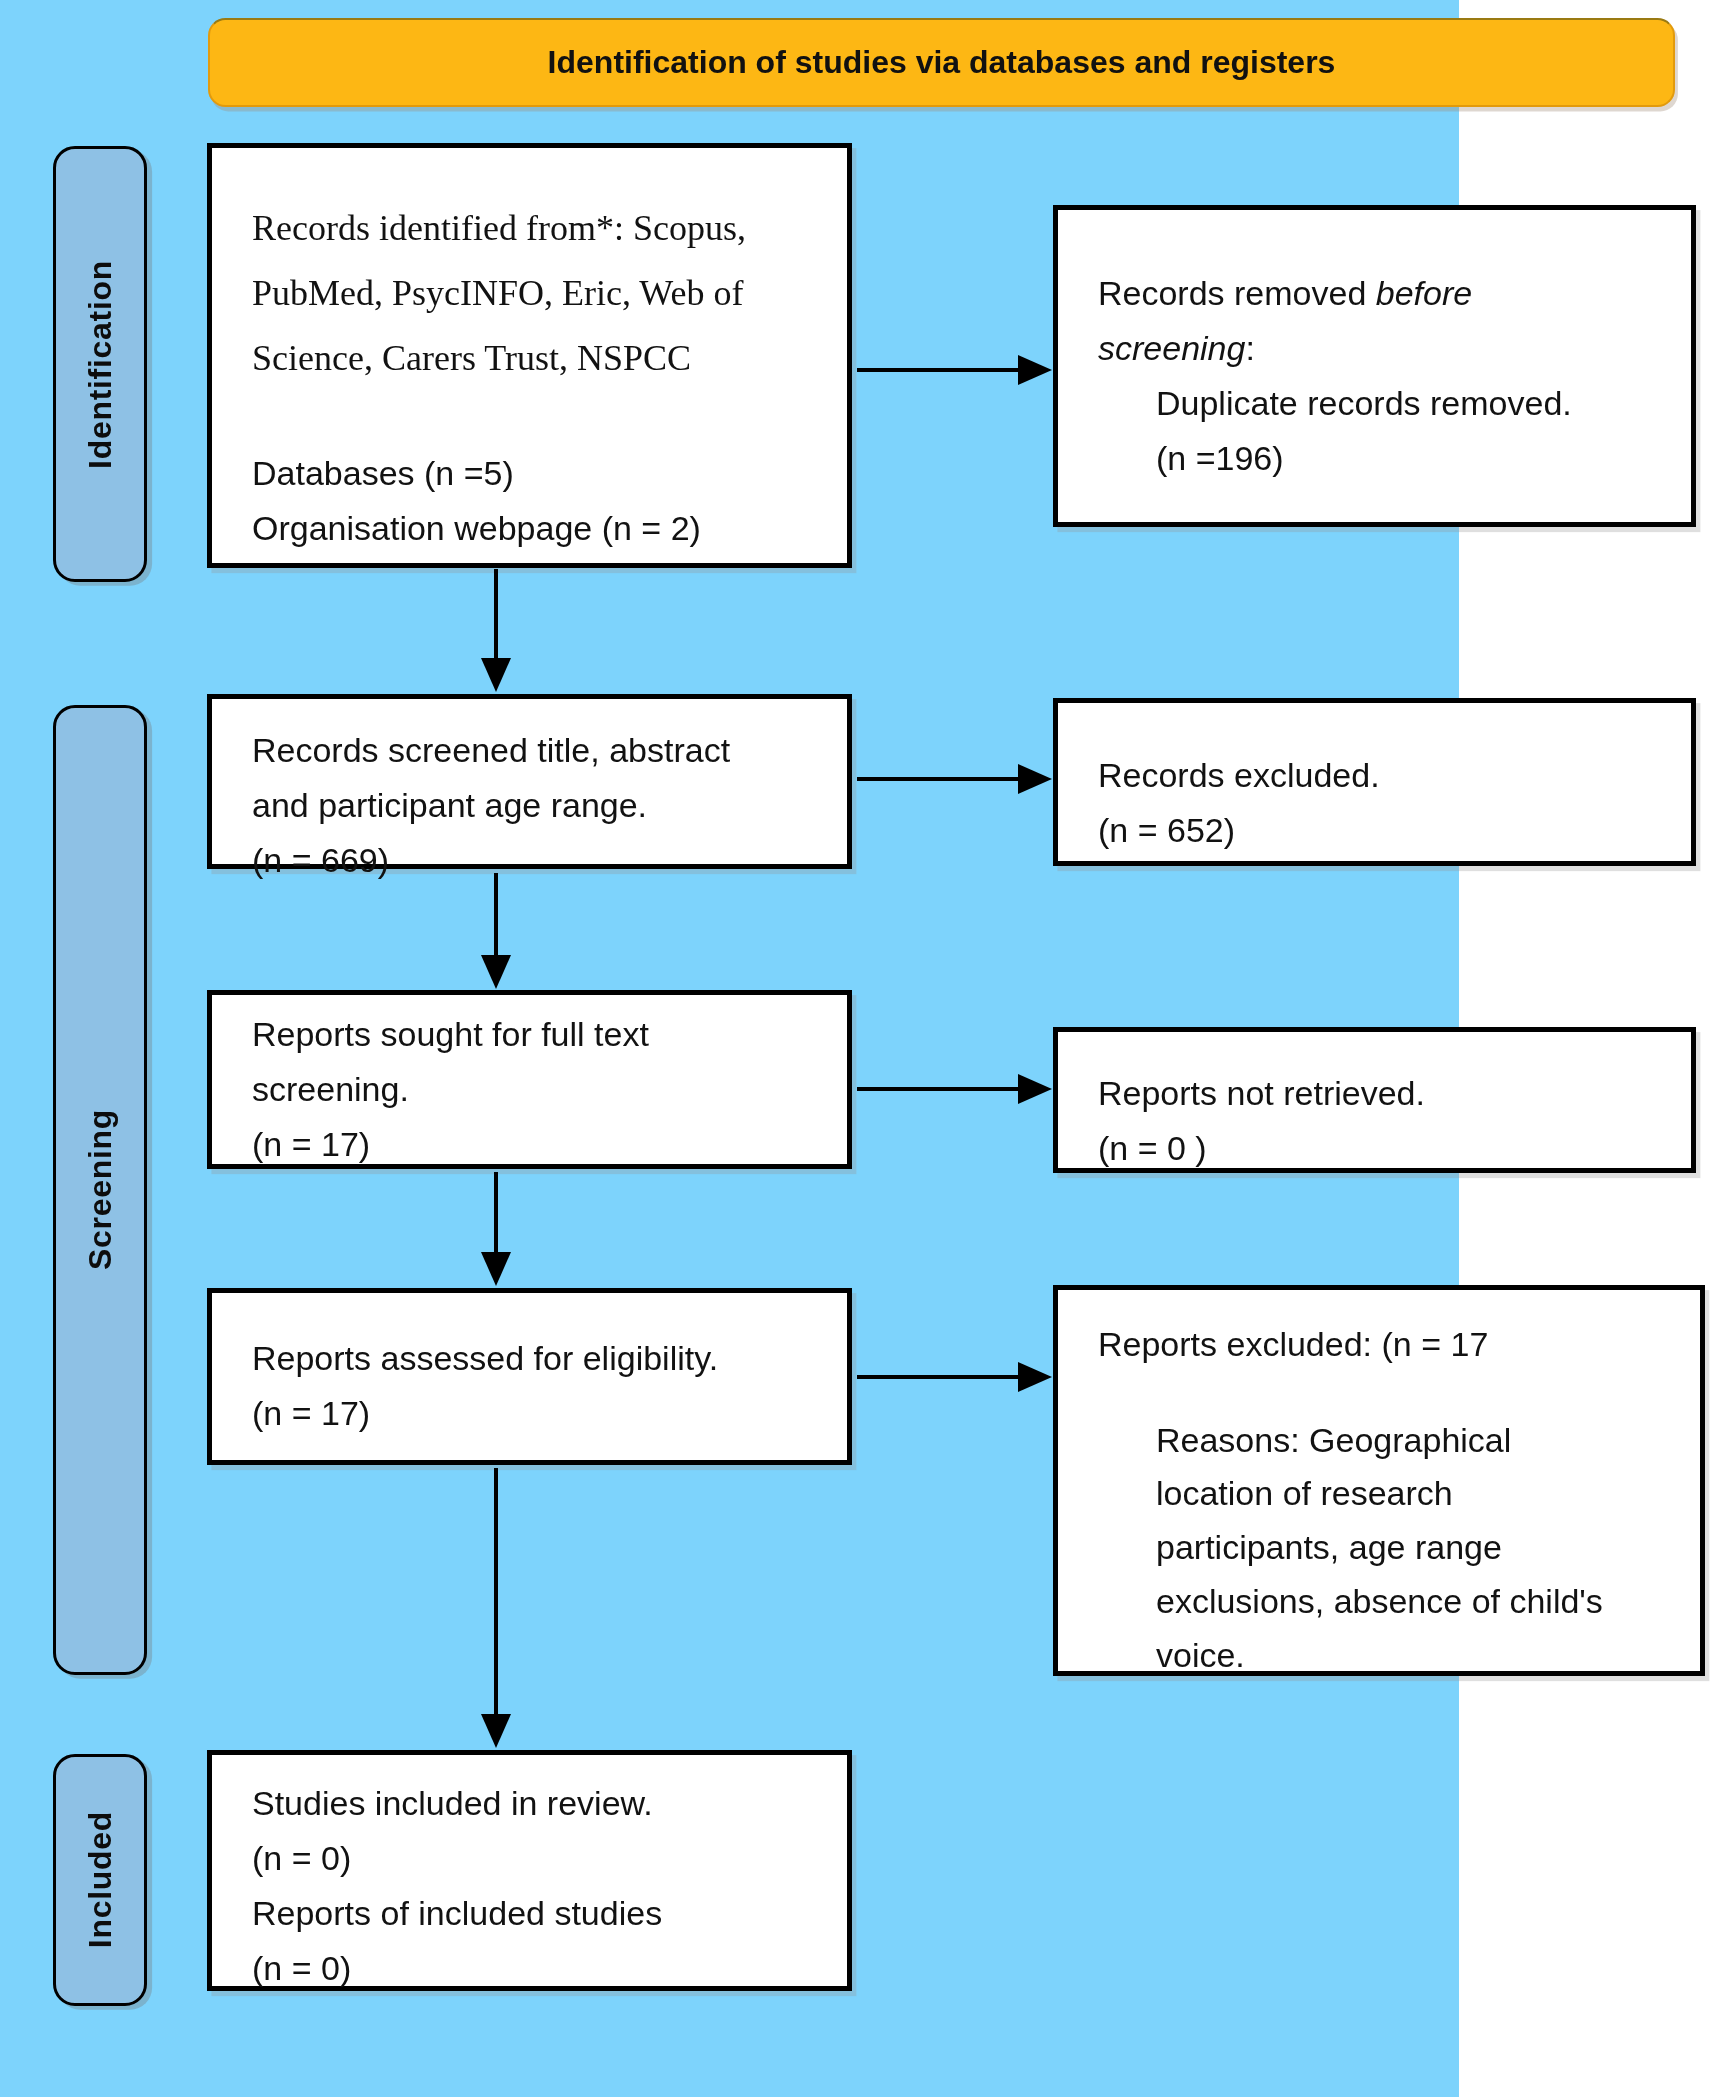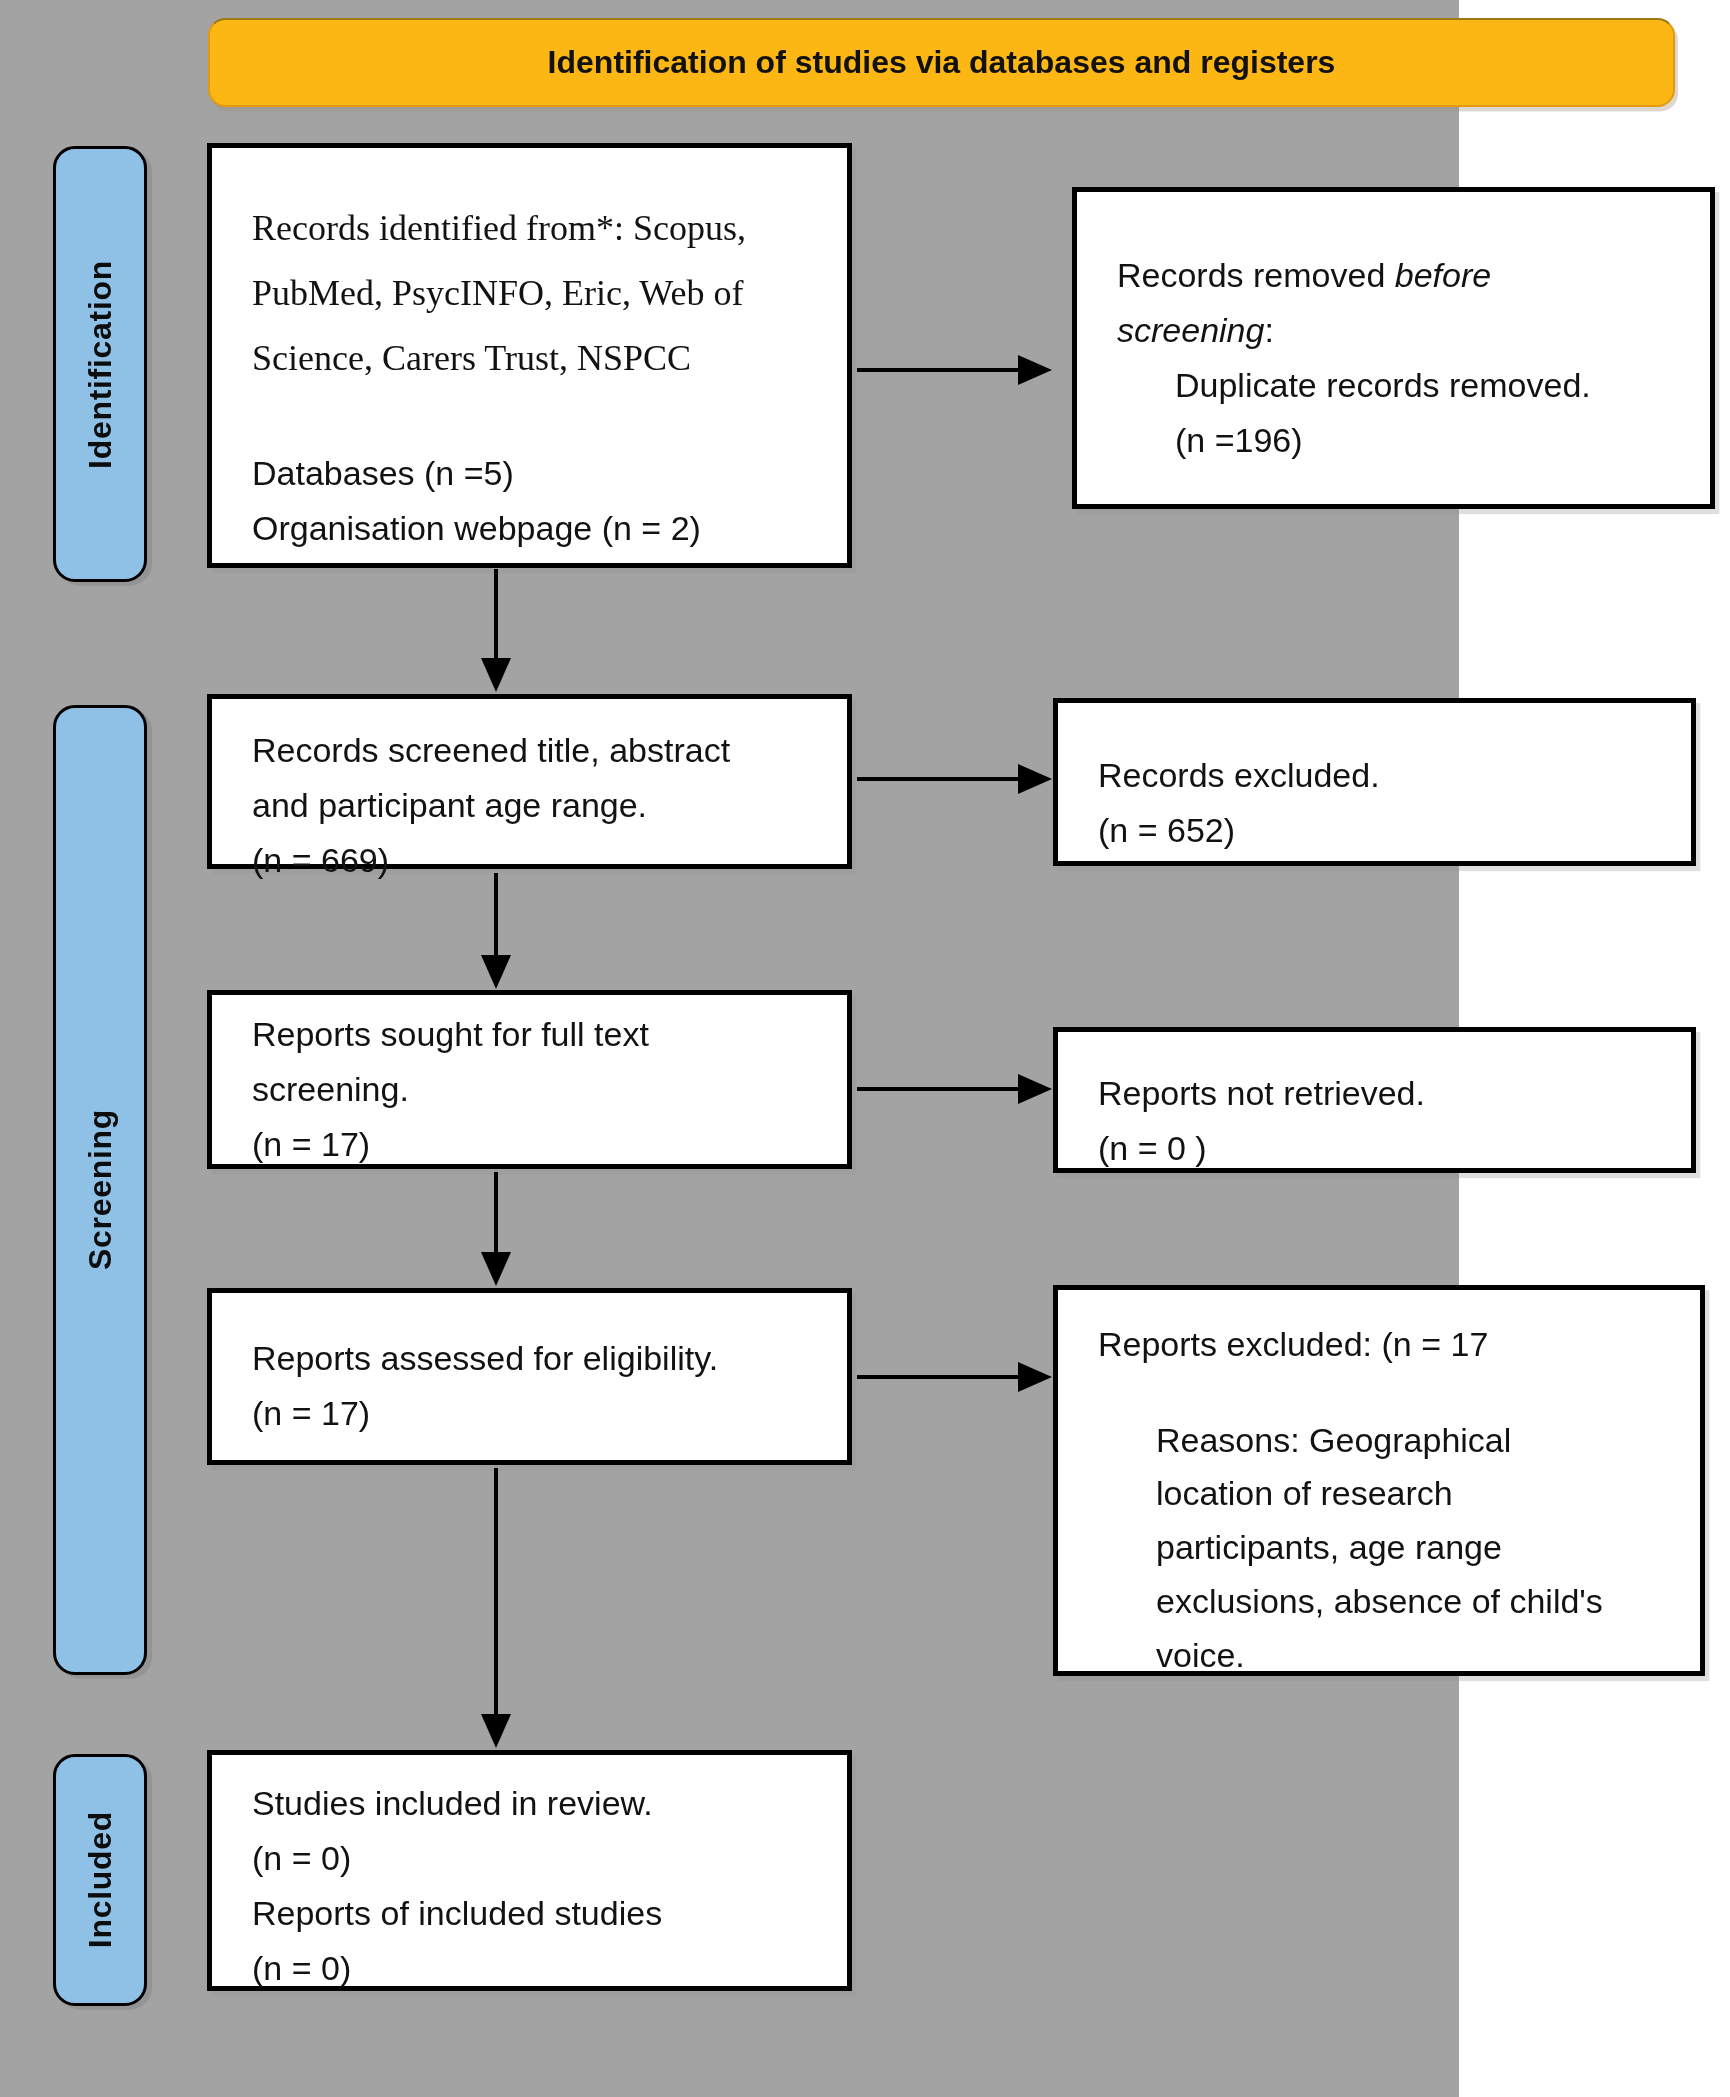--- a/index.html
+++ b/index.html
@@ -4,21 +4,21 @@
 <style>
   html, body {
     margin: 0;
     padding: 0;
     background: #ffffff;
   }
   .canvas {
     position: relative;
     width: 1459px;
     height: 2097px;
-    background: #a3a3a3;
+    background: #7dd3fc;
     font-family: "Liberation Sans", sans-serif;
     color: #121212;
   }
 
   
   .banner {
     position: absolute;
     left: 208px; top: 18px;
     width: 1467px; height: 89px;
     background: var(--banner-yellow, #FDB714);
@@ -83,21 +83,21 @@
     font-size: 36px;
     line-height: 1.8;
   }
   #box-records-identified .sans { margin-top: 56px; }
 
   #box-records-screened   { left: 207px; top: 694px;  width: 645px; height: 175px; padding-top: 24px; }
   #box-reports-sought     { left: 207px; top: 990px; width: 645px; height: 179px; padding-top: 12px; }
   #box-reports-assessed   { left: 207px; top: 1288px; width: 645px; height: 177px; padding-top: 38px; }
   #box-studies-included   { left: 207px; top: 1750px; width: 645px; height: 241px; padding-top: 20.5px; }
 
-  #box-records-removed    { left: 1053px; top: 187px;  width: 643px; height: 322px; padding-top: 56px; margin-left: 19px; }
+  #box-records-removed    { left: 1053px; top: 205px;  width: 643px; height: 322px; padding-top: 56px; }
   #box-records-removed .indent { margin-left: 58px; }
   #box-records-excluded   { left: 1053px; top: 698px;  width: 643px; height: 168px; padding-top: 45px; }
   #box-reports-not-retrieved { left: 1053px; top: 1027px; width: 643px; height: 146px; padding-top: 34px; }
   #box-reports-excluded   { left: 1053px; top: 1285px; width: 652px; height: 391px; padding-top: 28px; line-height: 1.58; }
   #box-reports-excluded .reasons { margin-left: 58px; margin-top: 42px; }
 
   
   .varrow {
     position: absolute;
     width: 3.7px;

